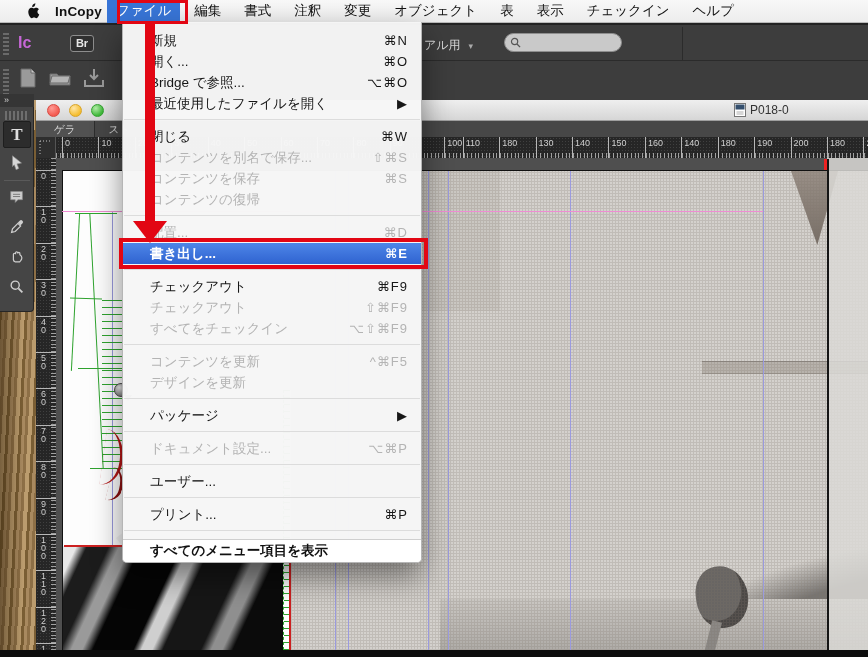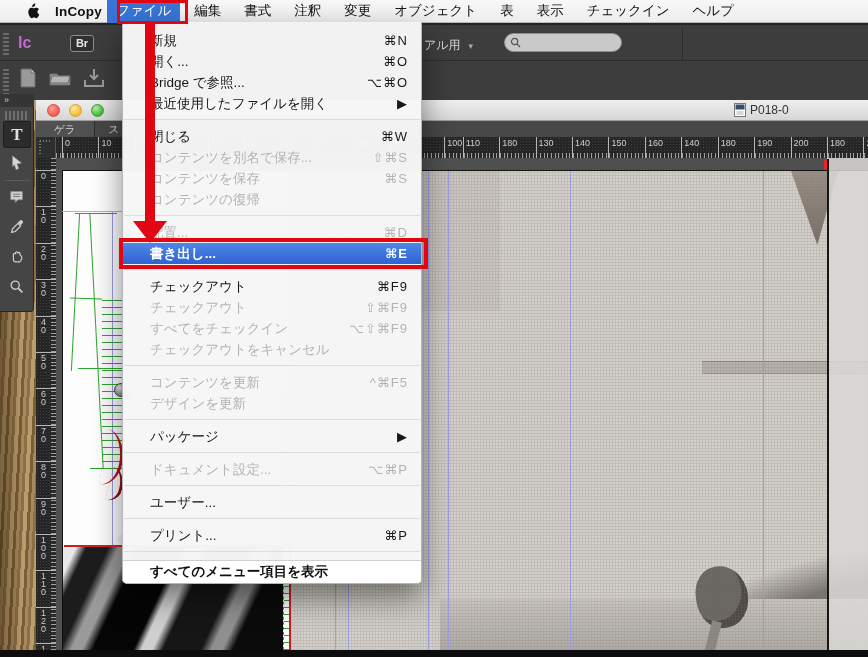--- a/index.html
+++ b/index.html
@@ -511,24 +511,20 @@
           <span class="mi-short">⌘F9</span>
         </div>
         <div class="menu-item disabled">
           <span class="mi-label">チェックアウト</span>
           <span class="mi-short">⇧⌘F9</span>
         </div>
         <div class="menu-item disabled">
           <span class="mi-label">すべてをチェックイン</span>
           <span class="mi-short">⌥⇧⌘F9</span>
         </div>
-        <div class="menu-item disabled">
-          <span class="mi-label">チェックアウトをキャンセル</span>
-          <span class="mi-short"></span>
-        </div>
         <div class="menu-sep"></div>
         <div class="menu-item disabled">
           <span class="mi-label">コンテンツを更新</span>
           <span class="mi-short">^⌘F5</span>
         </div>
         <div class="menu-item disabled">
           <span class="mi-label">デザインを更新</span>
           <span class="mi-short"></span>
         </div>
         <div class="menu-sep"></div>

